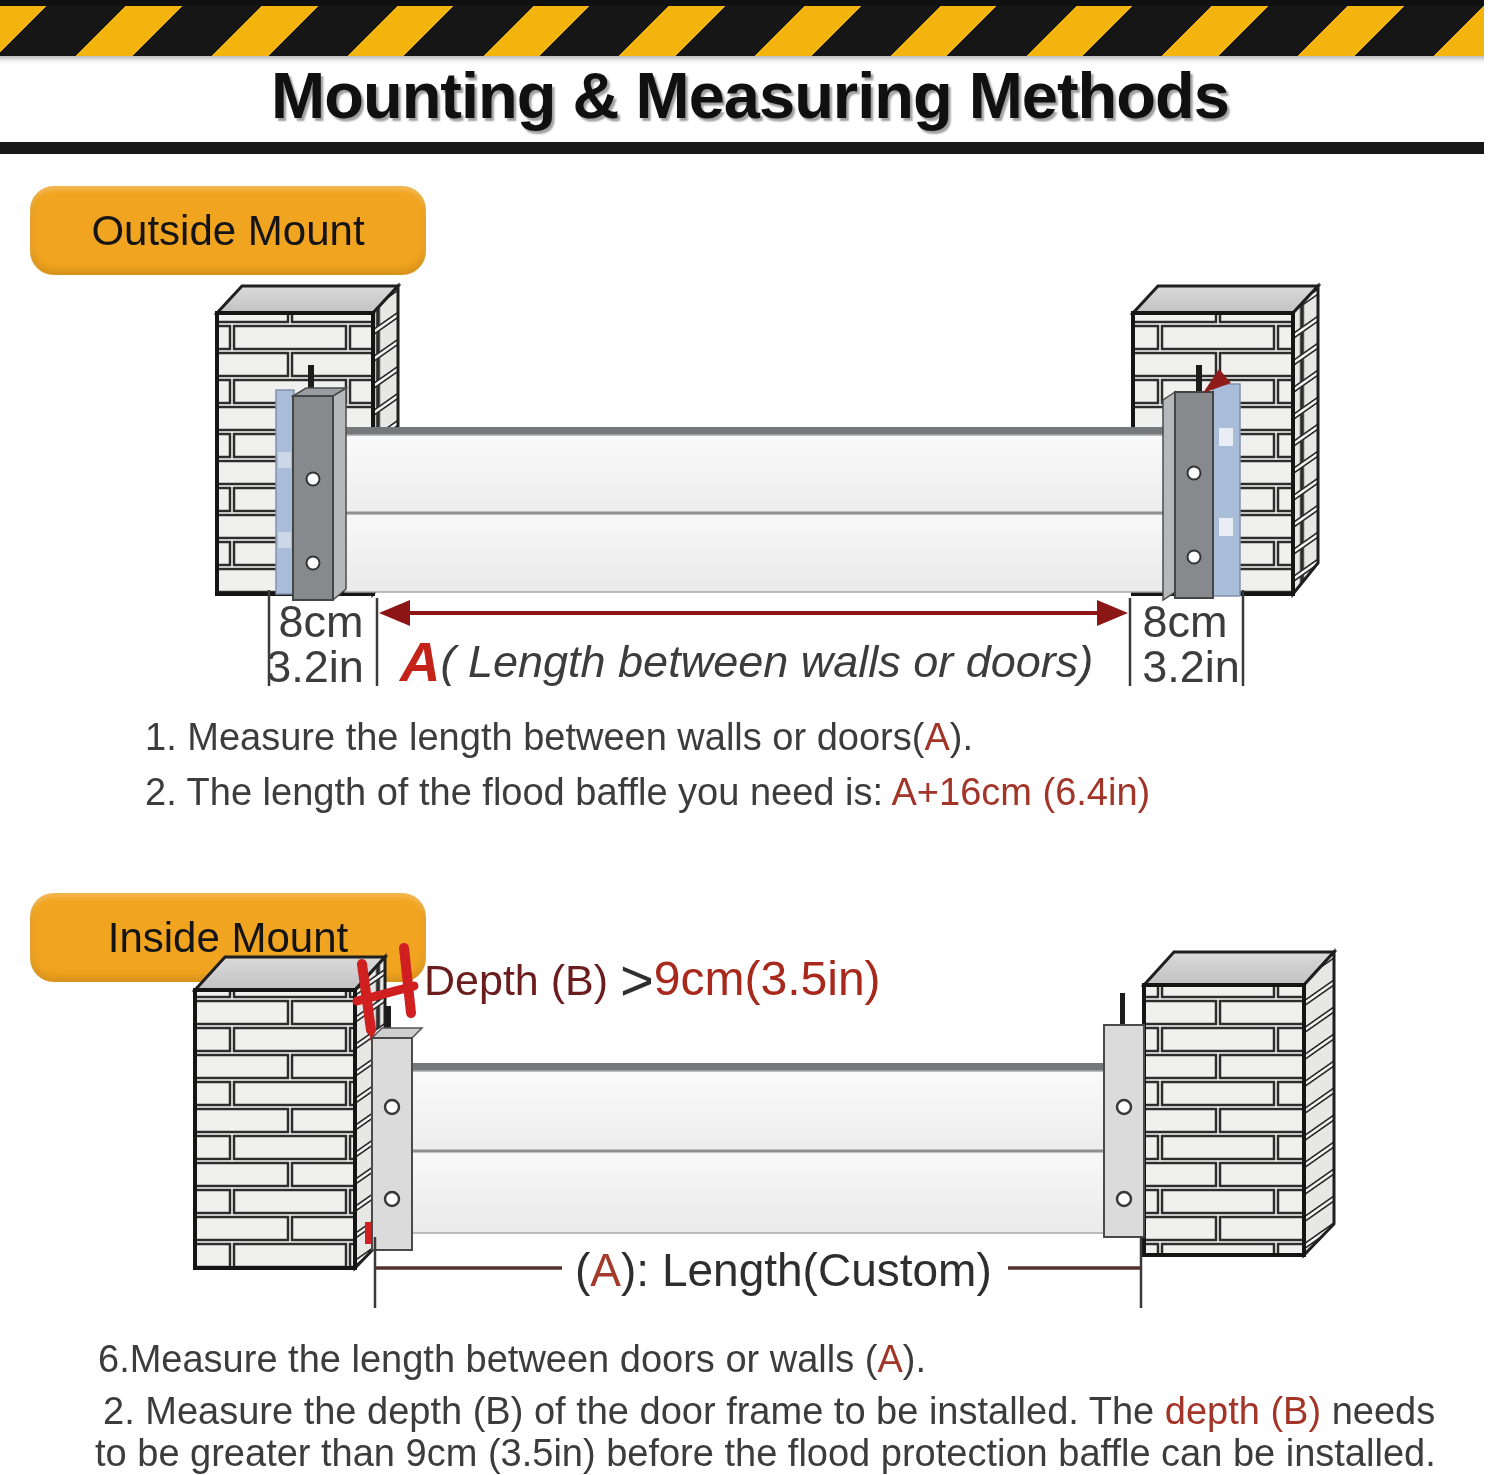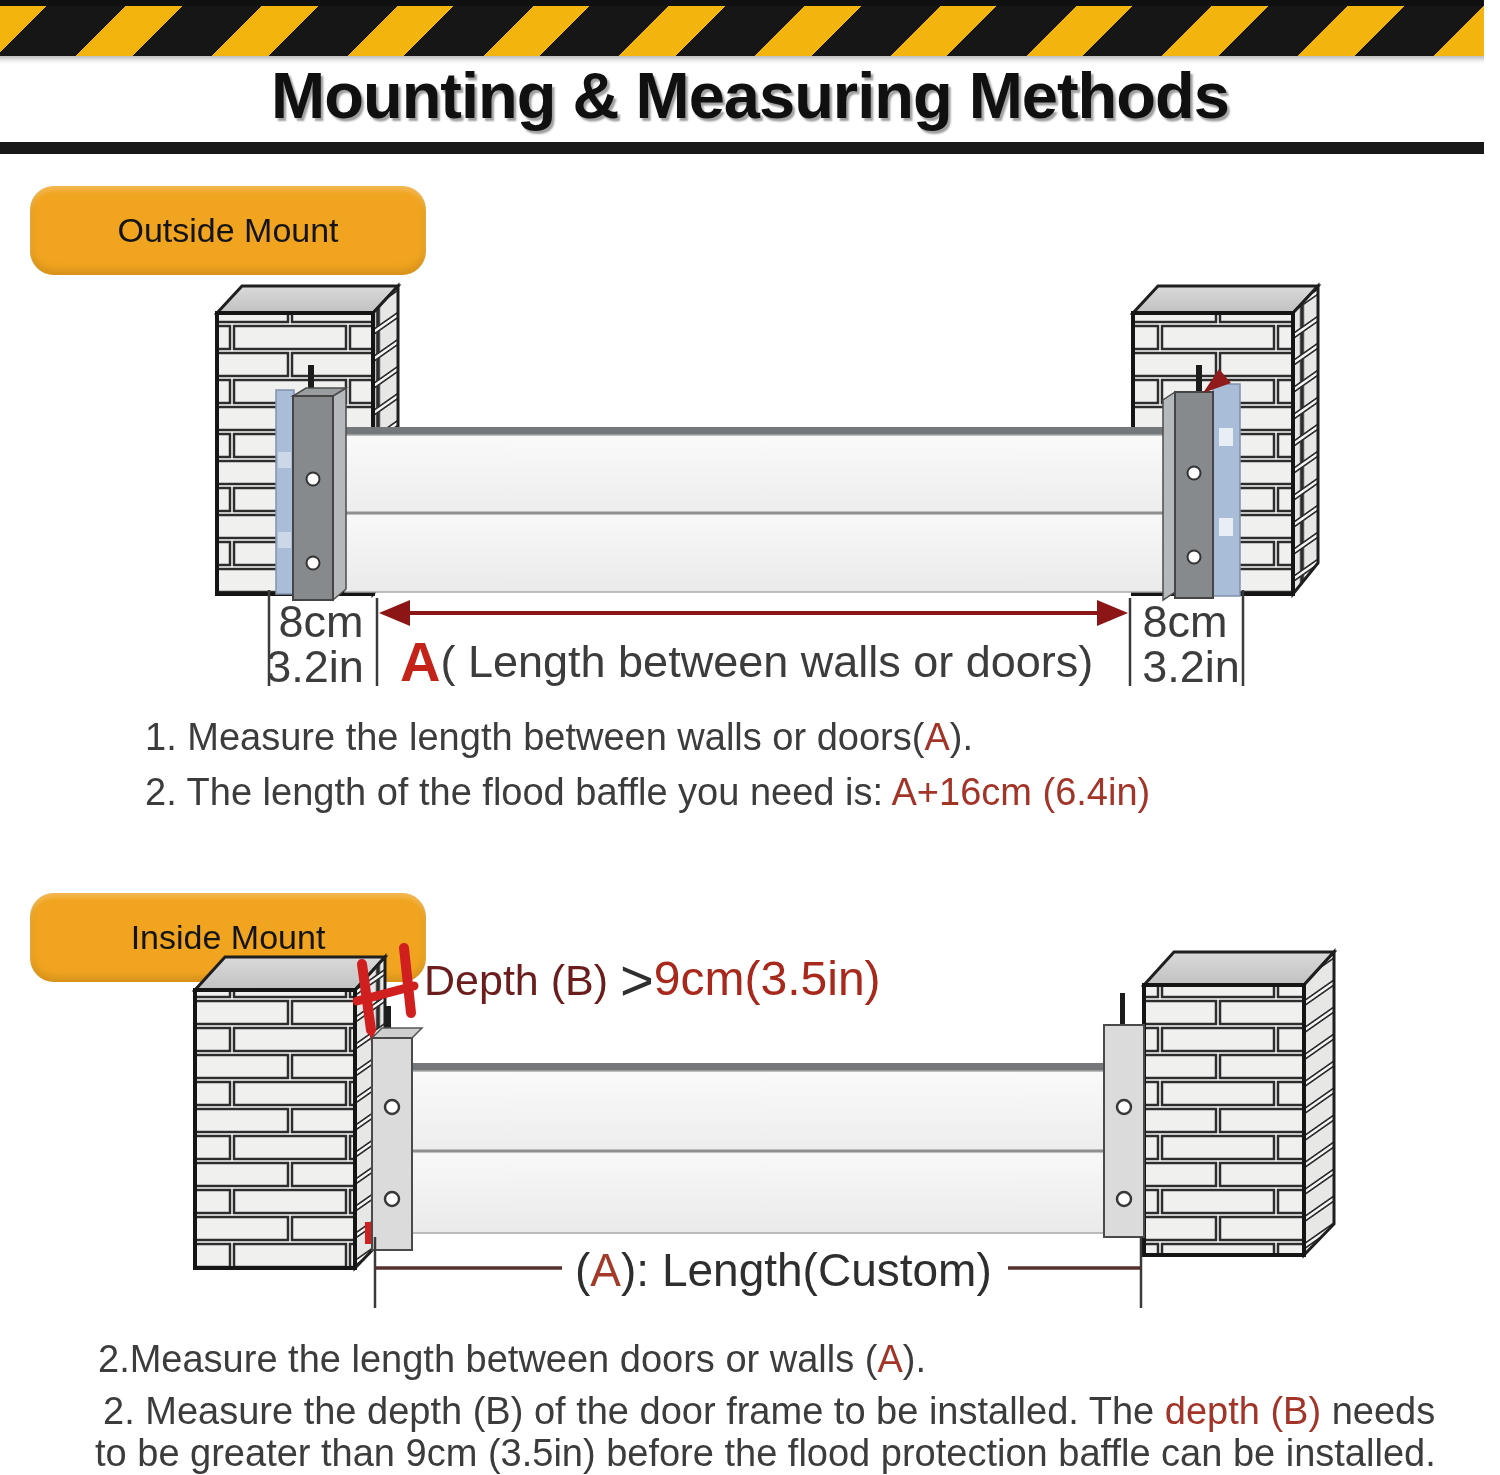--- a/index.html
+++ b/index.html
@@ -8,31 +8,31 @@
   
   .tape{position:absolute;left:-10px;top:0;width:1520px;height:50px;
         background:repeating-linear-gradient(135deg,#f2b40d 0 40px,#161616 40px 96px);
         border-top:6px solid #101010;box-shadow:0 3px 5px rgba(0,0,0,.28);}
   .title{position:absolute;left:0;top:50px;width:1500px;height:92px;line-height:92px;
          text-align:center;font-size:65px;font-weight:bold;letter-spacing:-1px;color:#101010;
          text-shadow:2.5px 2.5px 2px rgba(0,0,0,.38);white-space:nowrap;}
   .divider{position:absolute;left:0;top:142px;width:1500px;height:12px;background:#181818;}
   
   .badge{position:absolute;left:30px;width:396px;height:89px;background:#f1a41f;
-         border-radius:24px;text-align:center;line-height:89px;font-size:34px;color:#141414;
+         border-radius:24px;text-align:center;line-height:89px;font-size:42px;color:#141414;
          box-shadow:inset 0 -5px 8px rgba(0,0,0,.12), inset 0 4px 5px rgba(255,255,255,.25);
          white-space:nowrap;}
   #badge-outside{top:186px;}
   #badge-inside{top:845px;margin-top:48px;}
   
   #draw{position:absolute;left:0;top:0;width:1500px;height:1475px;}
   
   .t{position:absolute;color:#3c3c3c;white-space:nowrap;}
   .dimcm{font-size:45px;width:114px;text-align:center;}
-  .alabel{font-size:45px;color:#3c3c3c;}
+  .alabel{font-size:45px;color:#3c3c3c;font-style:italic;}
   .alabel .biga{font-size:56px;font-weight:bold;color:#c32318;vertical-align:-4px;}
   .step{font-size:38px;color:#3c3c3c;text-align:center;}
   .step .hl{color:#a33428;}
   .depthlbl .p1{font-size:43px;color:#6b1d1d;}
   .depthlbl .gt{font-size:58px;color:#2f2f2f;vertical-align:-5px;}
   .depthlbl .p2{font-size:48px;color:#a8281c;text-align:center;}
   .lencustom{font-size:46px;color:#2e2e2e;text-align:right;}
   .lencustom .reda{color:#a33a2a;}
 </style>
 </head>
@@ -200,20 +200,20 @@
 
   <div class="t depthlbl" style="left:424px;top:946px">
     <span class="p1">Depth (B) </span><span class="gt">&gt;</span><span class="p2">9cm(3.5in)</span>
   </div>
 
   <div class="t lencustom" style="left:575px;top:1243px">
     <span>(</span><span class="reda">A</span><span>): Length(Custom)</span>
   </div>
 
   <div class="t step" style="left:98px;top:1338px">
-    <span>2.Measure the length between doors or walls (</span><span class="hl">A</span><span>).</span>
+    <span>6.Measure the length between doors or walls (</span><span class="hl">A</span><span>).</span>
   </div>
   <div class="t step" style="left:103px;top:1390px">
     <span>2. Measure the depth (B) of the door frame to be installed. The </span><span class="hl">depth (B)</span><span> needs</span>
   </div>
   <div class="t step" style="left:95px;top:1432px">to be greater than 9cm (3.5in) before the flood protection baffle can be installed.</div>
 
 </div>
 
 </body></html>

